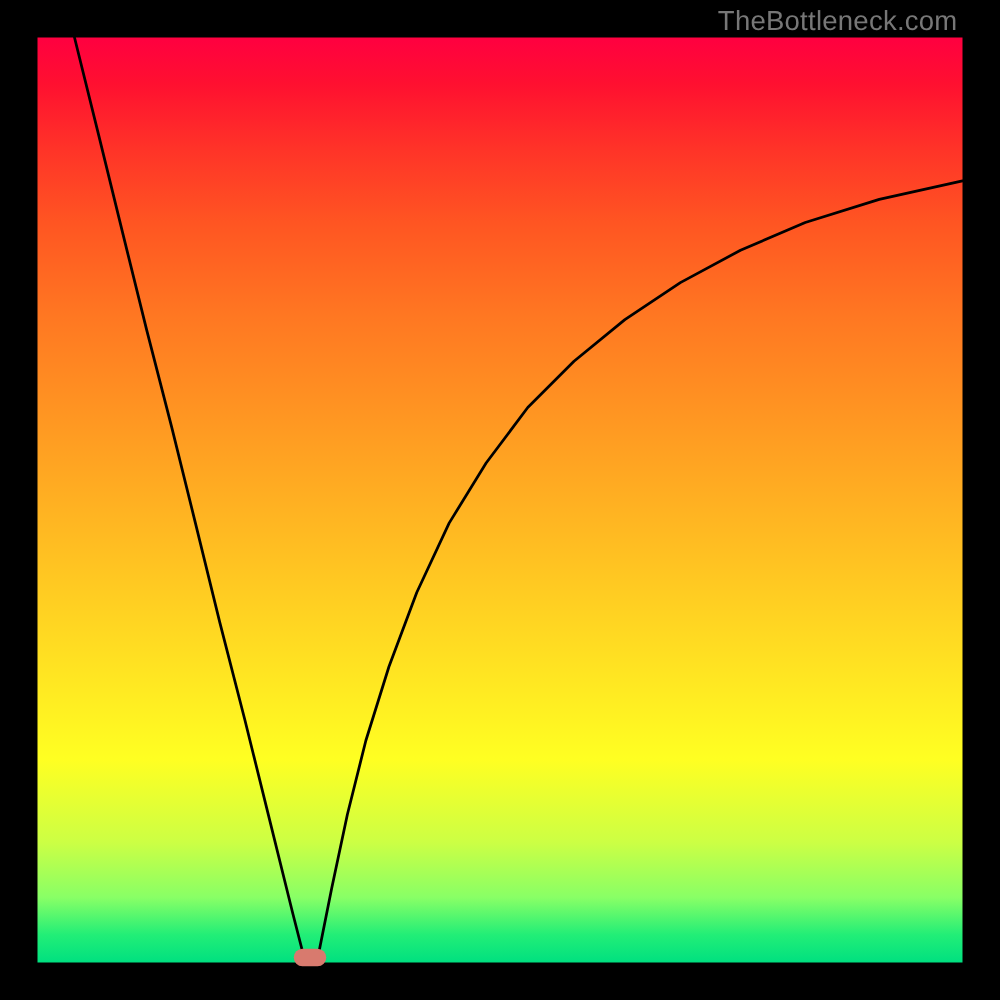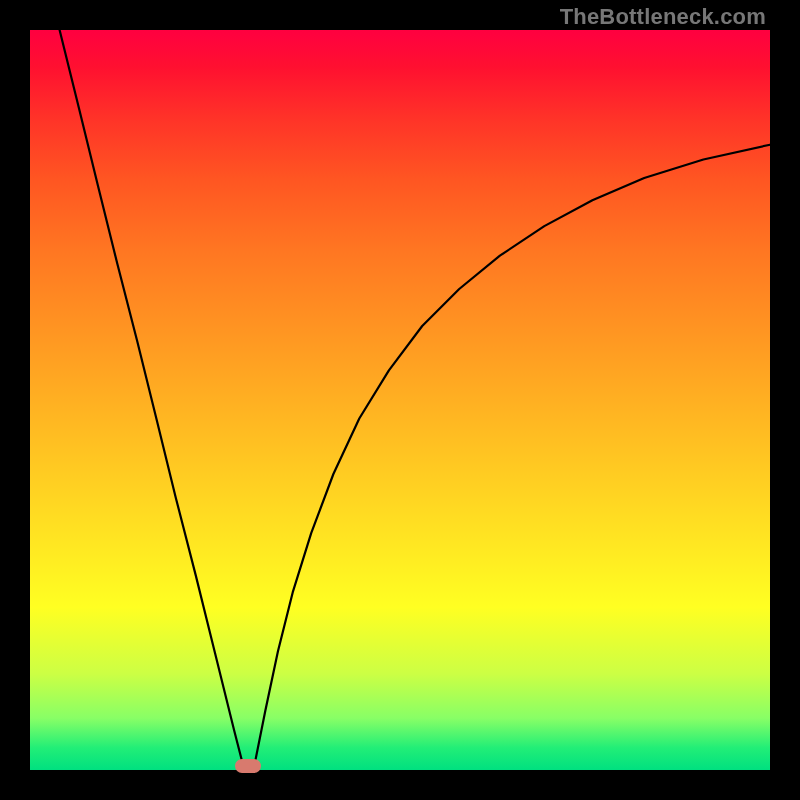--- a/index.html
+++ b/index.html
@@ -38,21 +38,21 @@
       #22ee77 97%,
       #00e080 100%
     );
   }
   .watermark {
     position: absolute;
     top: 4px;
     right: 34px;
     color: #777;
     font-size: 22px;
-    font-weight: 700;
+    font-weight: 400;
     letter-spacing: 0.2px;
     user-select: none;
   }
   svg.curve {
     position: absolute;
     left: 0;
     top: 0;
     width: 740px;
     height: 740px;
     overflow: visible;

